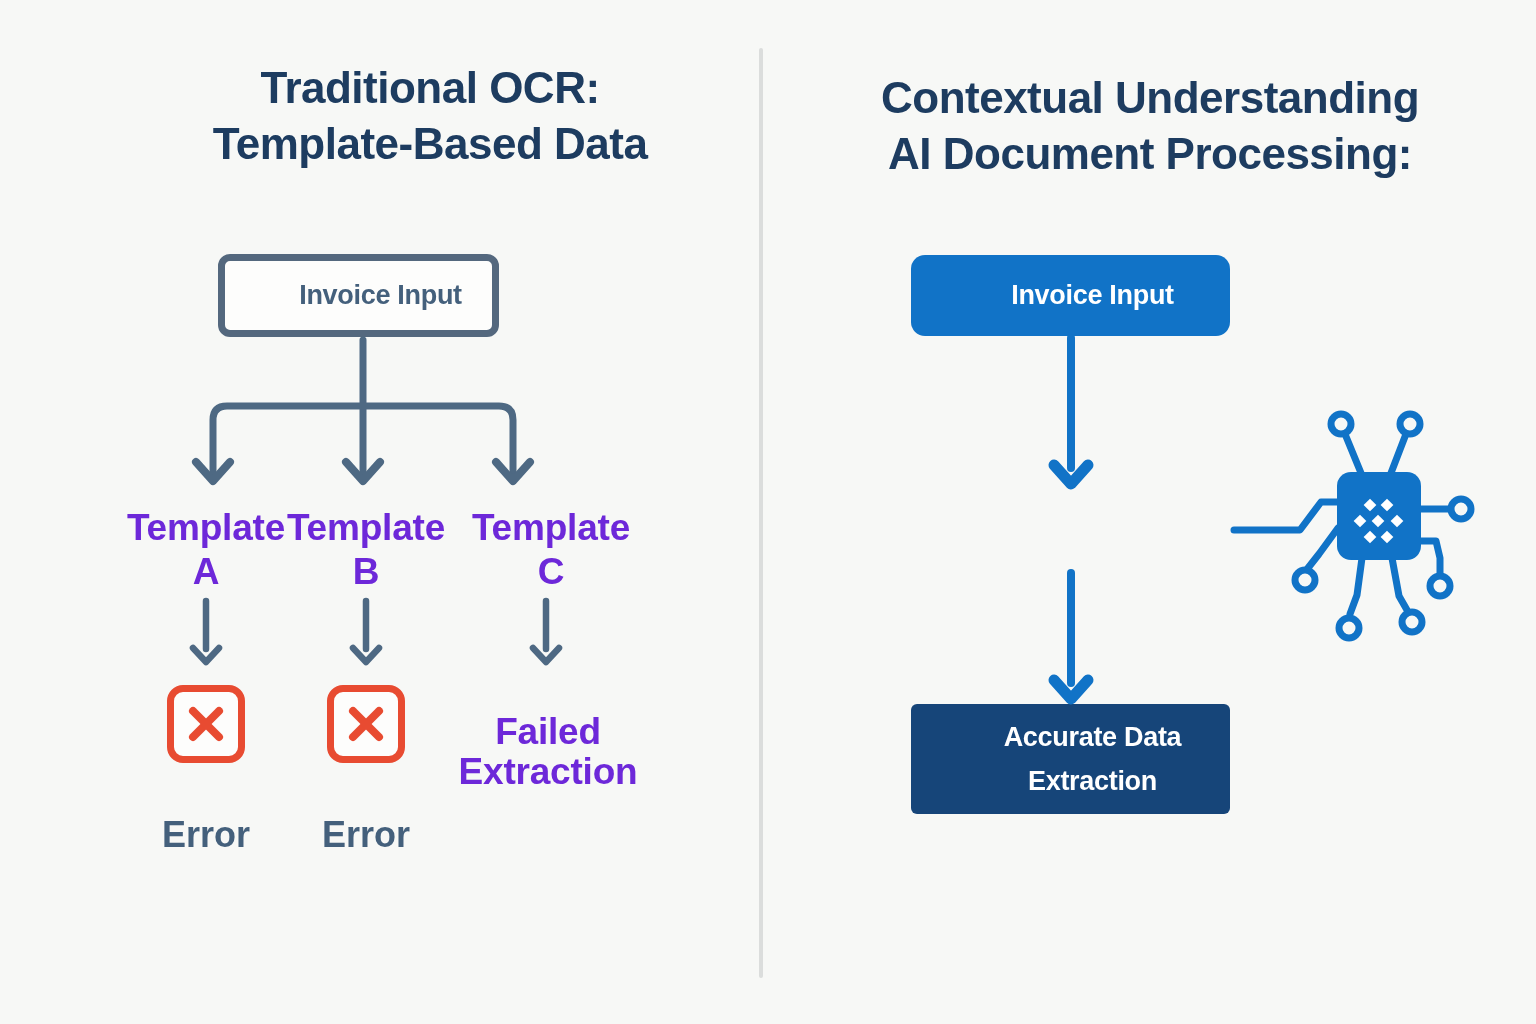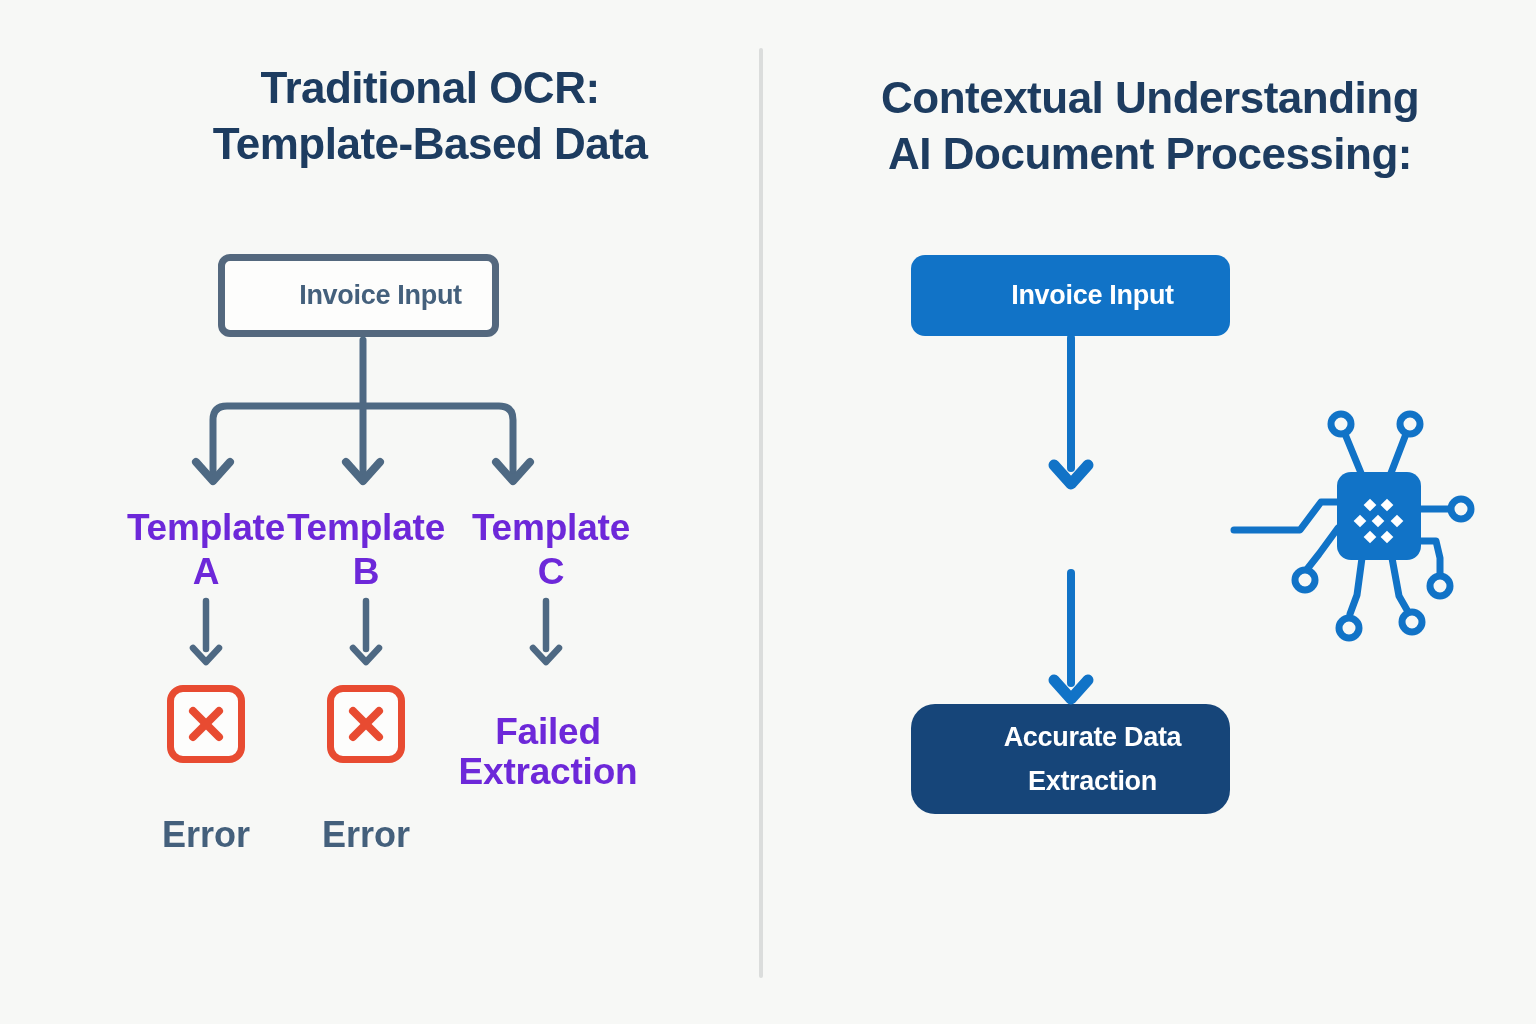--- a/index.html
+++ b/index.html
@@ -21,21 +21,21 @@
     box-sizing:border-box;display:flex;align-items:center;justify-content:center;
     text-align:center;font-weight:700;font-size:27px;letter-spacing:-0.3px;padding-left:44px;
   }
   .outline-box{
     background:#fdfdfc;border:7px solid #54687e;border-radius:12px;color:#44607c;
   }
   .blue-box{
     background:#1173c7;border-radius:14px;color:#ffffff;
   }
   .navy-box{
-    background:#164579;border-radius:24px;color:#ffffff;line-height:44px;
+    background:#164579;border-radius:6px;color:#ffffff;line-height:44px;
   }
   .col-label{
     width:170px;text-align:center;font-size:37px;line-height:44px;
     font-weight:700;color:#6d28d9;letter-spacing:-0.2px;
   }
   .error-box{
     box-sizing:border-box;width:78px;height:78px;
     border:7px solid #e84b31;border-radius:16px;background:#fdfdfc;
     display:flex;align-items:center;justify-content:center;
   }

